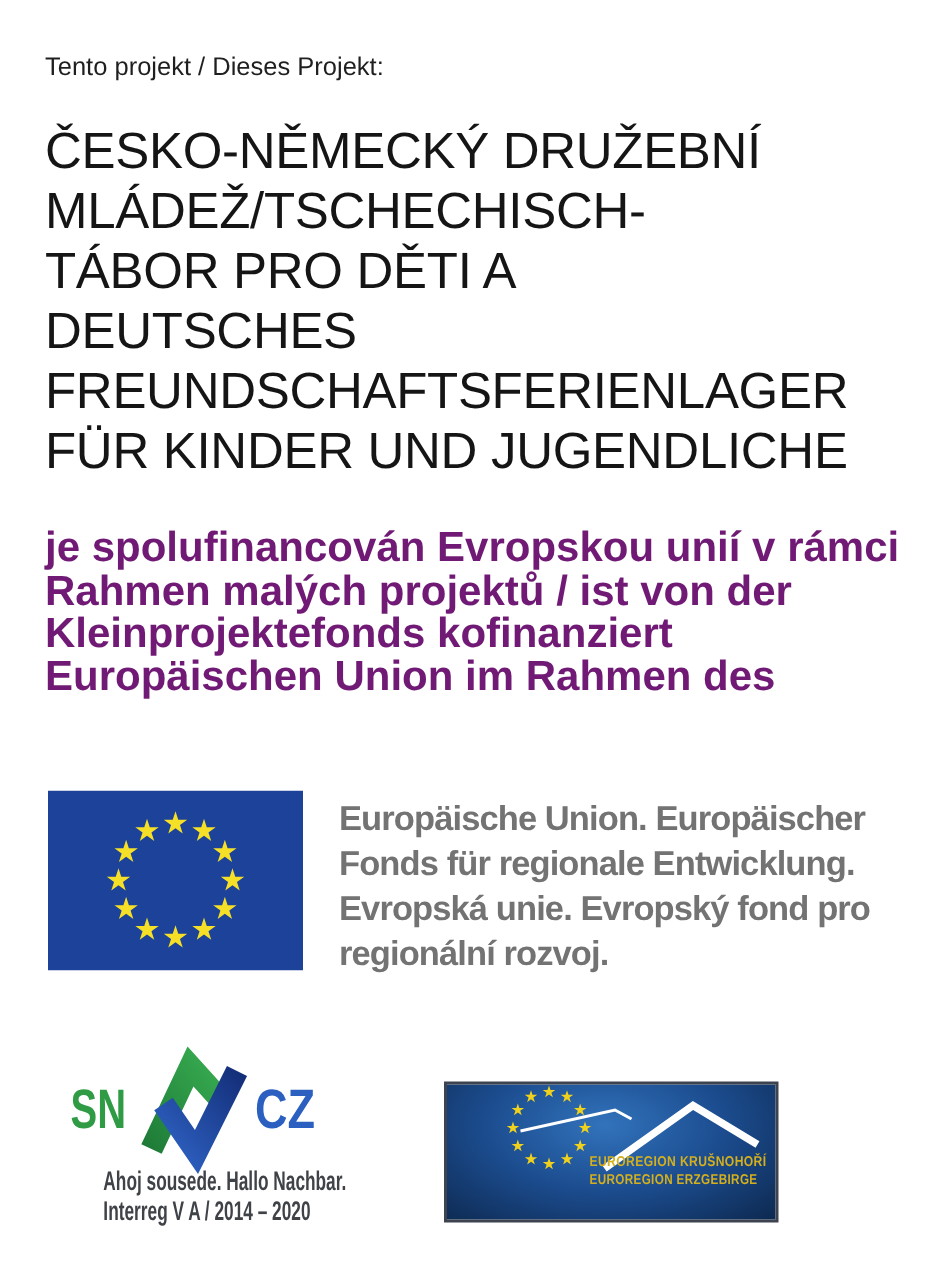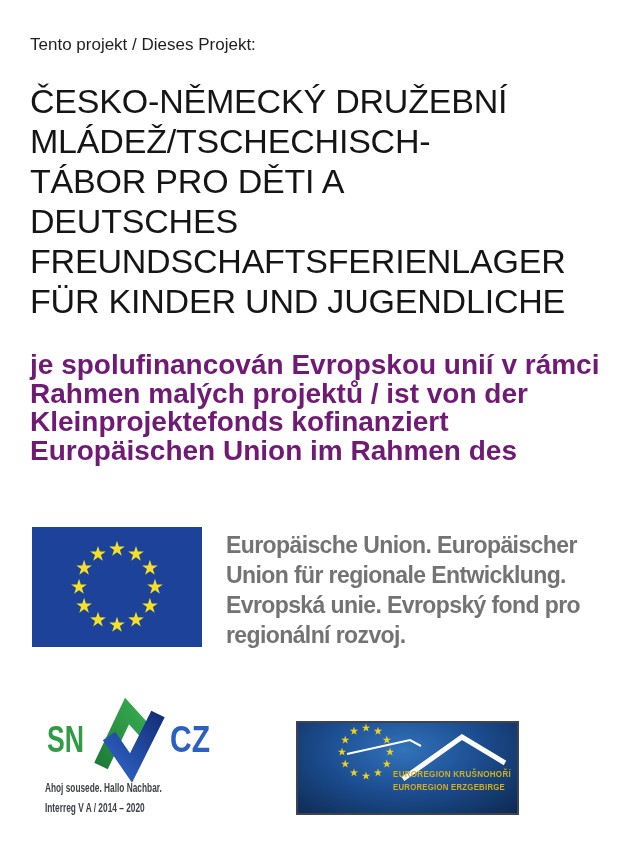--- a/index.html
+++ b/index.html
@@ -11,22 +11,22 @@
   .intro{position:absolute;left:30px;top:15px;font-size:17px;color:#1f1f1f;}
   .title{position:absolute;left:30px;top:61px;font-size:34px;font-weight:normal;
          line-height:40px;color:#151515;letter-spacing:-0.2px;}
   .funding{position:absolute;left:30px;top:331px;font-size:28px;font-weight:bold;
            line-height:28.5px;color:#701a75;}
   .eu-flag{position:absolute;left:32px;top:507px;width:170px;height:120px;}
   .eu-caption{position:absolute;left:226px;top:510px;font-size:23px;font-weight:bold;
               line-height:30px;color:#737373;letter-spacing:-0.6px;}
   .sncz{position:absolute;left:45px;top:684px;overflow:visible;}
   .sncz text{font-family:"Liberation Sans", sans-serif;font-weight:bold;font-size:37px;}
-  .sncz-tagline{position:absolute;left:8px;top:758px;width:205px;text-align:left;
-                font-size:13px;font-weight:bold;line-height:19.5px;color:#3f4247;}
+  .sncz-tagline{position:absolute;left:32px;top:758px;width:205px;text-align:left;
+                font-size:18px;font-weight:bold;line-height:19.5px;color:#3f4247;}
   .sncz-tagline .scale{transform:scaleX(0.64);transform-origin:50% 0;}
   .euroregion{position:absolute;left:296px;top:701px;width:219px;height:90px;
               border:2px solid #3d4450;
               background:radial-gradient(ellipse at 48% 30%, #3273bb 0%, #1c4d90 48%, #0d2950 100%);}
   .euroregion svg{display:block;overflow:visible;}
   .euroregion text{font-family:"Liberation Sans", sans-serif;font-weight:bold;
                    font-size:9.5px;letter-spacing:0.3px;}
 </style>
 </head>
 <body>
@@ -66,21 +66,21 @@
           <path d="M52.09,70.80L53.93,76.47L59.89,76.47L55.07,79.97L56.91,85.63L52.09,82.13L47.27,85.63L49.11,79.97L44.29,76.47L50.25,76.47Z" fill="#f5e027"></path>
           <path d="M47.00,51.80L48.84,57.47L54.80,57.47L49.98,60.97L51.82,66.63L47.00,63.13L42.18,66.63L44.02,60.97L39.20,57.47L45.16,57.47Z" fill="#f5e027"></path>
           <path d="M52.09,32.80L53.93,38.47L59.89,38.47L55.07,41.97L56.91,47.63L52.09,44.13L47.27,47.63L49.11,41.97L44.29,38.47L50.25,38.47Z" fill="#f5e027"></path>
           <path d="M66.00,18.89L67.84,24.56L73.80,24.56L68.98,28.06L70.82,33.72L66.00,30.22L61.18,33.72L63.02,28.06L58.20,24.56L64.16,24.56Z" fill="#f5e027"></path>
         </g>
     </svg>
   </div>
 
   <div class="eu-caption">
       <div class="tline">Europäische Union. Europäischer</div>
-      <div class="tline">Union für regionale Entwicklung.</div>
+      <div class="tline">Fonds für regionale Entwicklung.</div>
       <div class="tline">Evropská unie. Evropský fond pro</div>
       <div class="tline">regionální rozvoj.</div>
     </div>
 
   <svg class="sncz" viewBox="0 0 168 68" width="168" height="68">
     <defs>
       <linearGradient id="markGreen" x1="0" y1="1" x2="1" y2="0">
         <stop offset="0" stop-color="#1f7c38"></stop>
         <stop offset="1" stop-color="#37aa50"></stop>
       </linearGradient>

